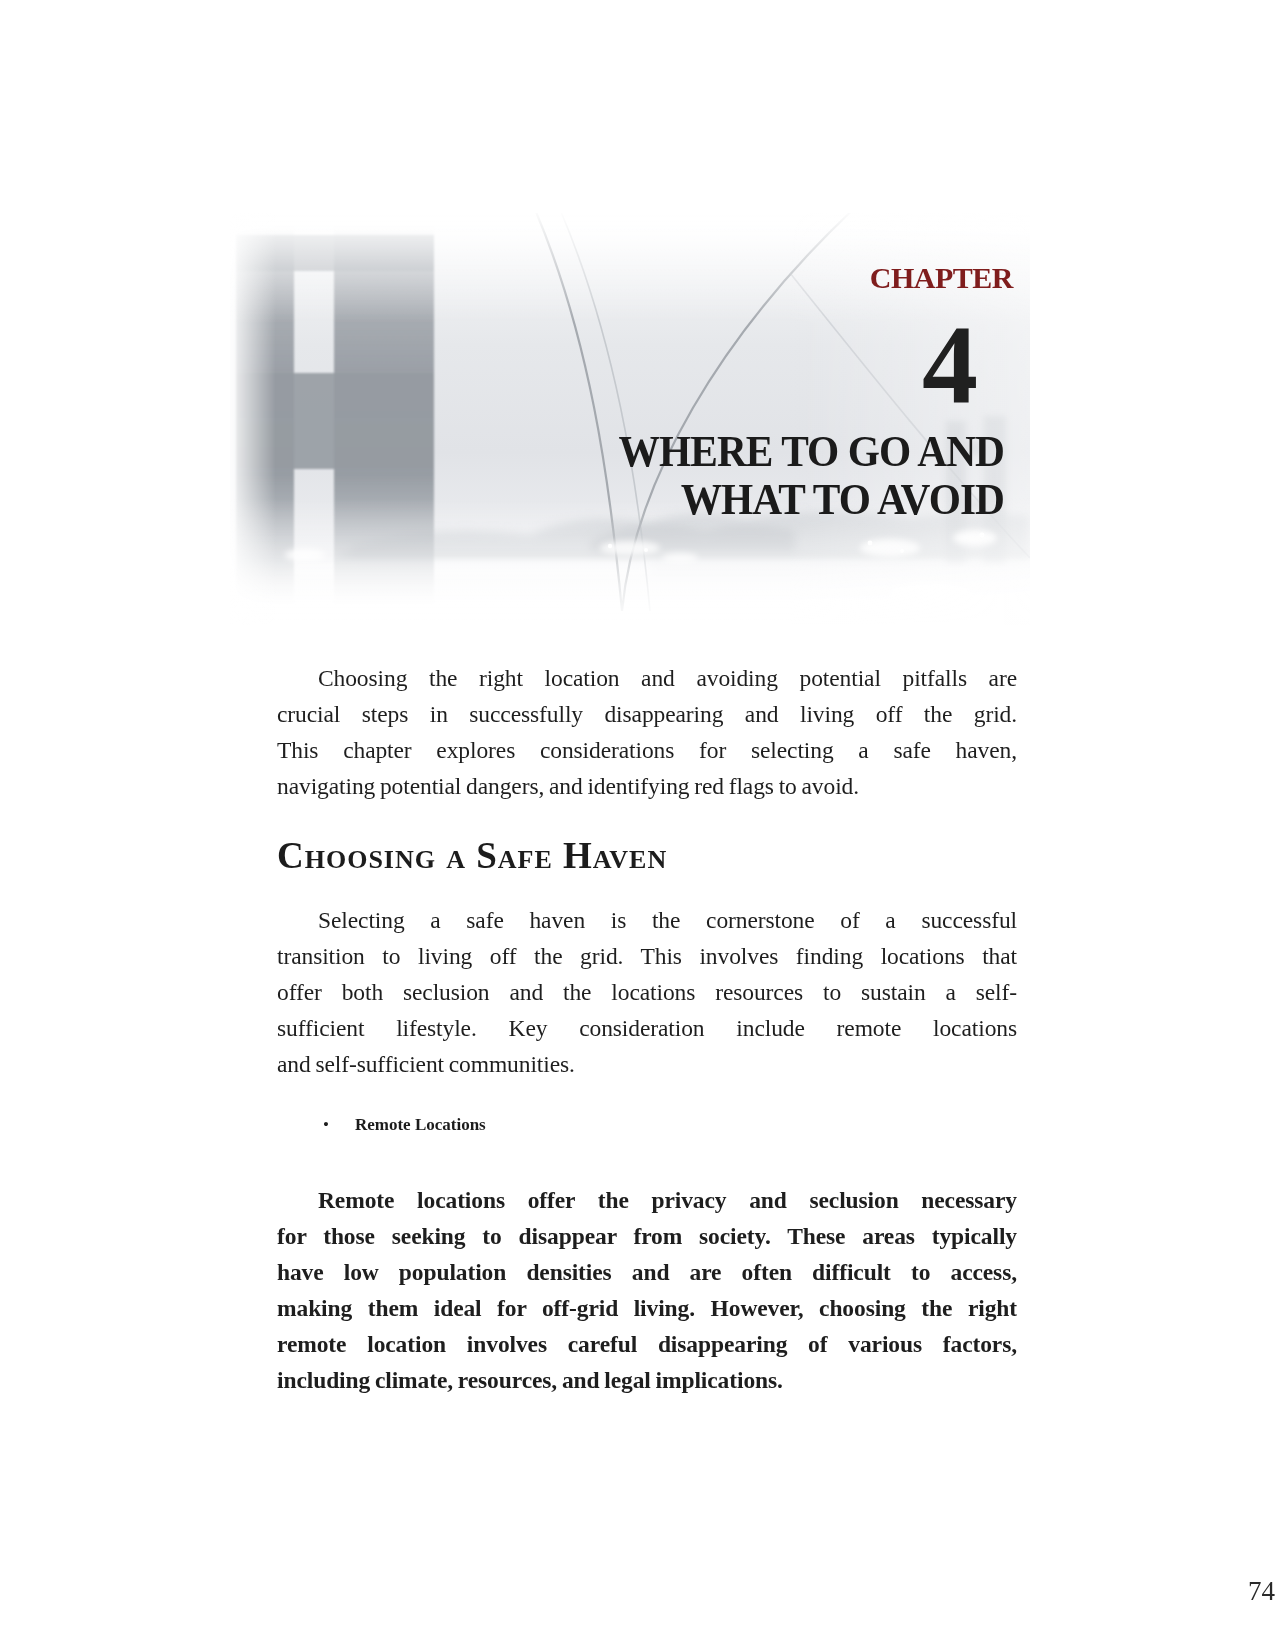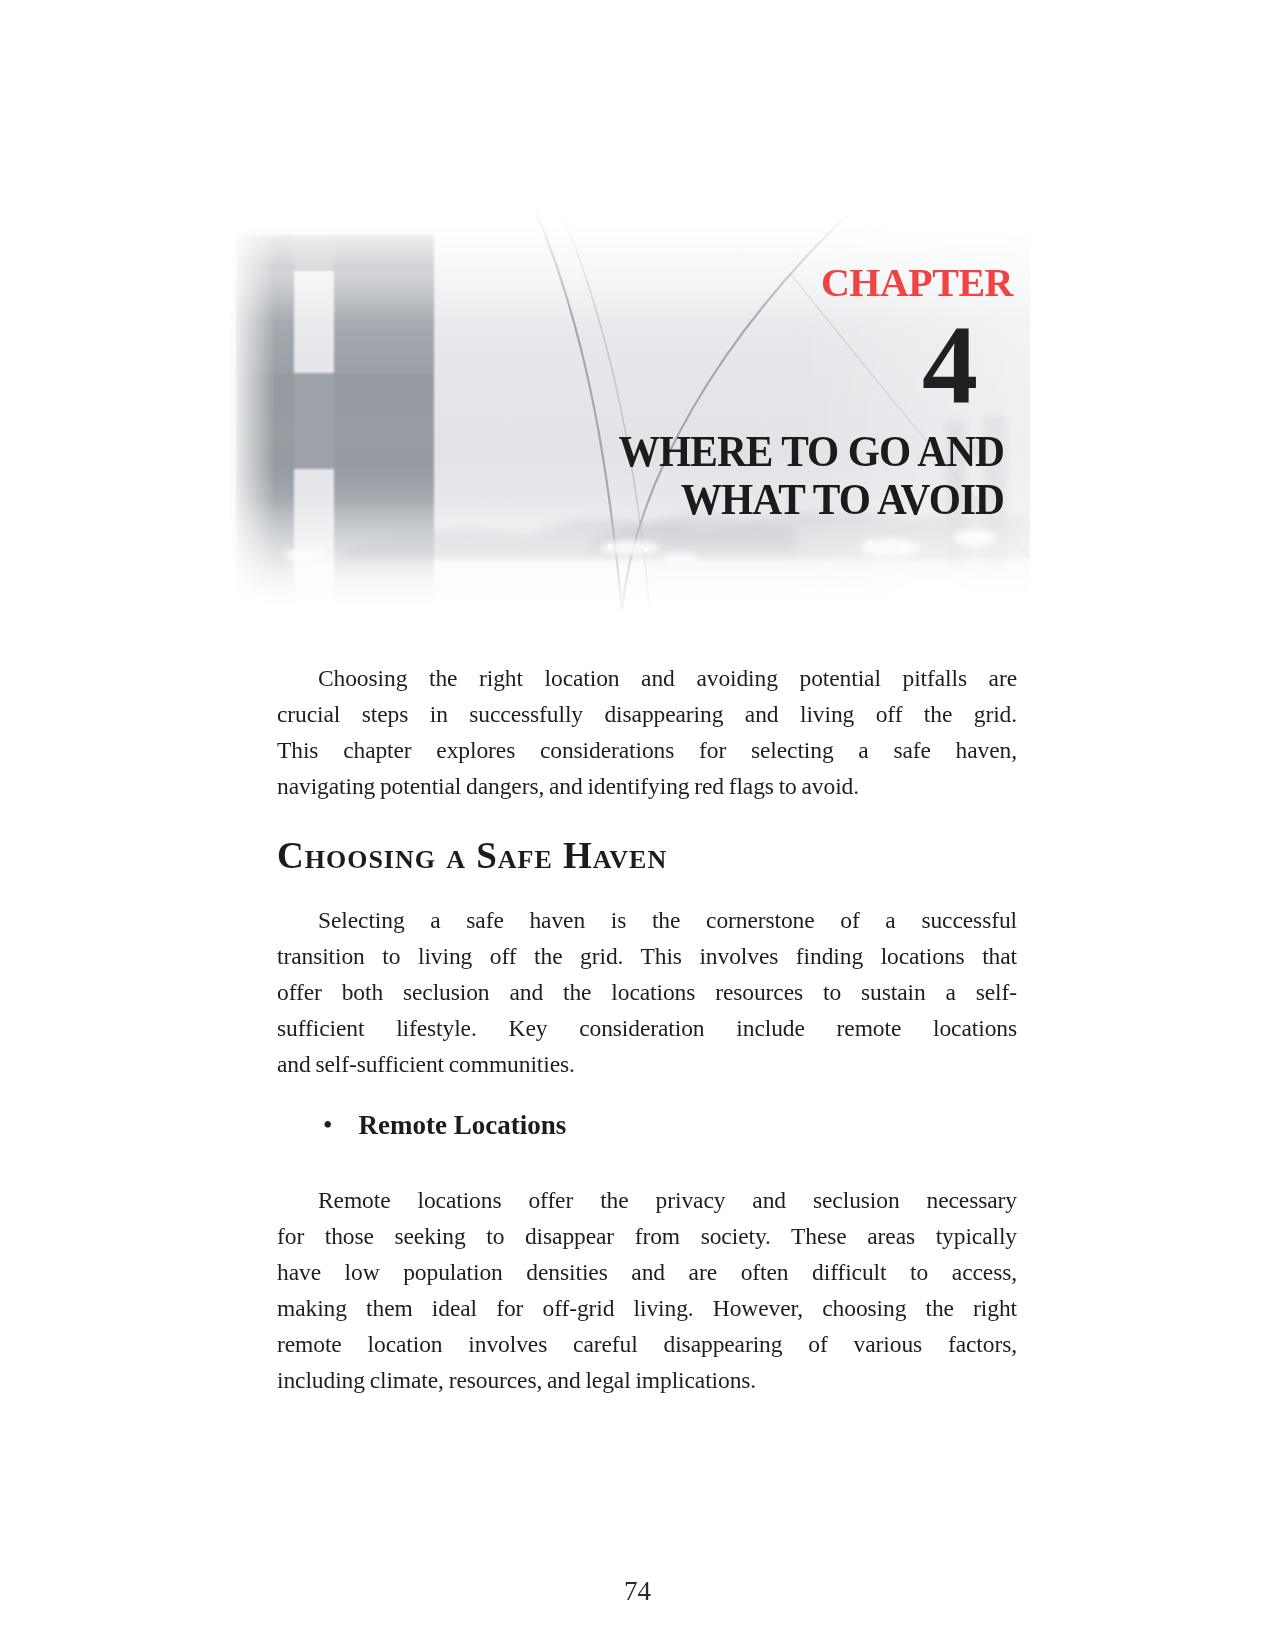--- a/index.html
+++ b/index.html
@@ -11,22 +11,22 @@
     color:#1f1f1f;
     overflow:hidden;
   }
   
   .hero{
     position:absolute;left:230px;top:213px;width:800px;height:412px;
   }
   .hero svg{position:absolute;left:0;top:0;width:100%;height:100%;}
   .chapter-label{
     position:absolute;top:50px;right:17px;
-    font-size:40px;font-weight:bold;line-height:1;
-    letter-spacing:-0.5px;color:#ef4444;text-align:right;
+    font-size:30px;font-weight:bold;line-height:1;
+    letter-spacing:-0.5px;color:#7f1d1d;text-align:right;
   }
   .chapter-number{
     position:absolute;top:96px;right:52px;
     font-size:112px;font-weight:bold;line-height:1;color:#202020;
   }
   .chapter-title{
     position:absolute;top:215px;right:26px;
     font-size:44px;font-weight:bold;line-height:48px;
     text-align:right;color:#1b1b1b;letter-spacing:-1px;
     transform:scaleX(0.94);transform-origin:100% 0;
@@ -44,29 +44,29 @@
   #para-intro{top:660px;}
   .section-heading{
     position:absolute;left:277px;top:834px;width:740px;
     text-align:left;
     font-variant:small-caps;font-weight:bold;
     font-size:37px;line-height:1.2;letter-spacing:1px;color:#1c1c1c;
   }
   #para-haven{top:902px;}
   .bullet-row{
     position:absolute;left:277px;top:1107px;width:740px;
-    font-size:27px;line-height:36px;
+    font-size:17px;line-height:36px;
     padding-left:46px;box-sizing:border-box;
   }
   .bullet-marker{font-weight:normal;color:#1e1e1e;}
   .bullet-label{font-weight:bold;margin-left:26px;color:#1c1c1c;}
-  #para-remote{top:1182px;}
+  #para-remote{top:1182px;font-weight:bold;}
   .page-number{
     position:absolute;left:0;top:1576px;width:1275px;
-    text-align:center;font-size:27px;color:#2a2a2a;
+    text-align:right;font-size:27px;color:#2a2a2a;
   }
 </style>
 </head>
 <body>
 
 <div class="page">
 
   <div class="hero">
     <svg viewBox="0 0 800 412" preserveAspectRatio="none" aria-hidden="true">
       <defs>

